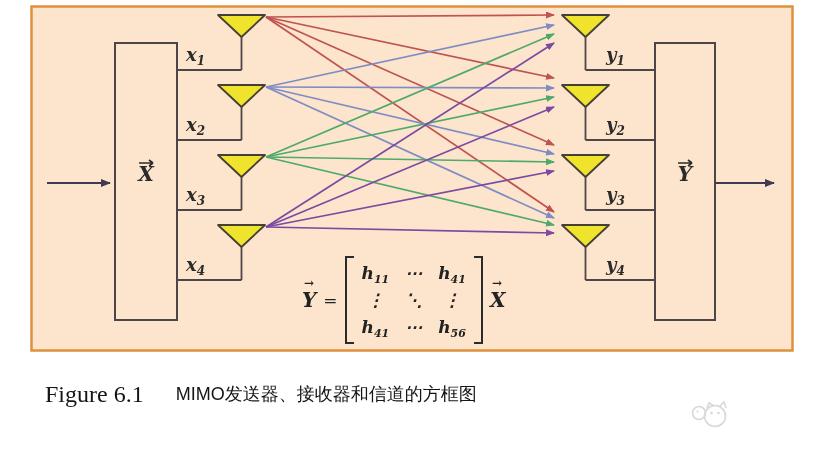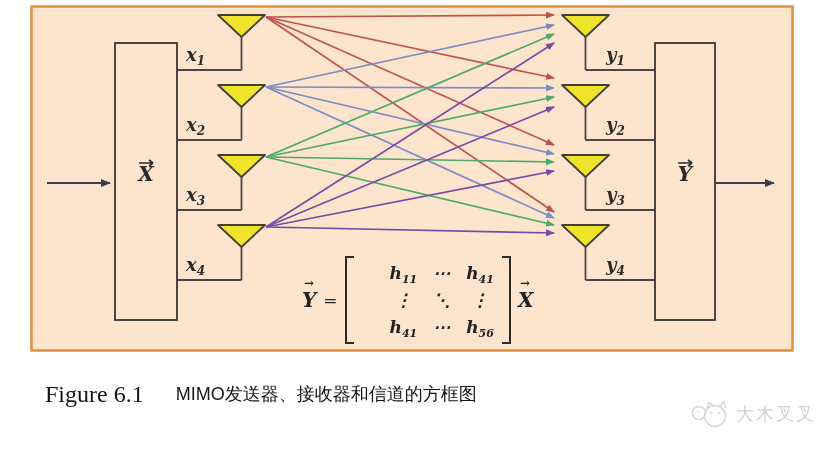--- a/index.html
+++ b/index.html
@@ -21,21 +21,20 @@
   .eqvec { position:relative; font-style:italic; font-weight:bold; font-size:20px; padding:0 2px; }
   .vec-arrow { position:absolute; top:-12px; left:4px; font-size:12px; font-style:normal; font-weight:bold; }
   .eq-equals { font-size:17px; margin:0 7px 0 5px; }
   .bracket { align-self:stretch; width:7px; border:2px solid #2b2b2b; }
   .bracket.left  { border-right:none; margin-right:4px; }
   .bracket.right { border-left:none;  margin-left:4px; }
   .matgrid {
     display:grid; grid-template-columns:auto auto auto;
     column-gap:16px; row-gap:0; align-items:center; justify-items:center;
     padding:2px 4px;
-    margin-left:28px;
   }
   .mcell { height:27px; line-height:27px; font-style:italic; font-weight:bold; font-size:17px; white-space:nowrap; }
   .msub { font-size:11px; font-style:italic; vertical-align:-4px; }
   .rhs { margin-left:5px; }
 
   
   .caption { position:absolute; left:45px; top:381px; display:flex; align-items:flex-end; color:#151515; }
   .fig-label { font-family:"Liberation Serif", serif; font-size:24px; }
   .fig-text  { font-family:"Liberation Sans", sans-serif; font-size:18px; margin-left:32px; padding-bottom:2px; }
 
@@ -185,15 +184,14 @@
         <circle cx="27" cy="20" r="10.5"></circle>
         <path d="M19,12 l2,-5 l5,3"></path>
         <path d="M32,10 l4,-4 l2,6"></path>
       </g>
       <g fill="#d8d8d8">
         <circle cx="23.5" cy="17" r="1.3"></circle>
         <circle cx="30.5" cy="17" r="1.3"></circle>
         <circle cx="9.5" cy="15.5" r="1"></circle>
       </g>
     </svg>
-    <span class="wm-text">大木叉叉</span>
   </div>
 </div>
 
 </body></html>

